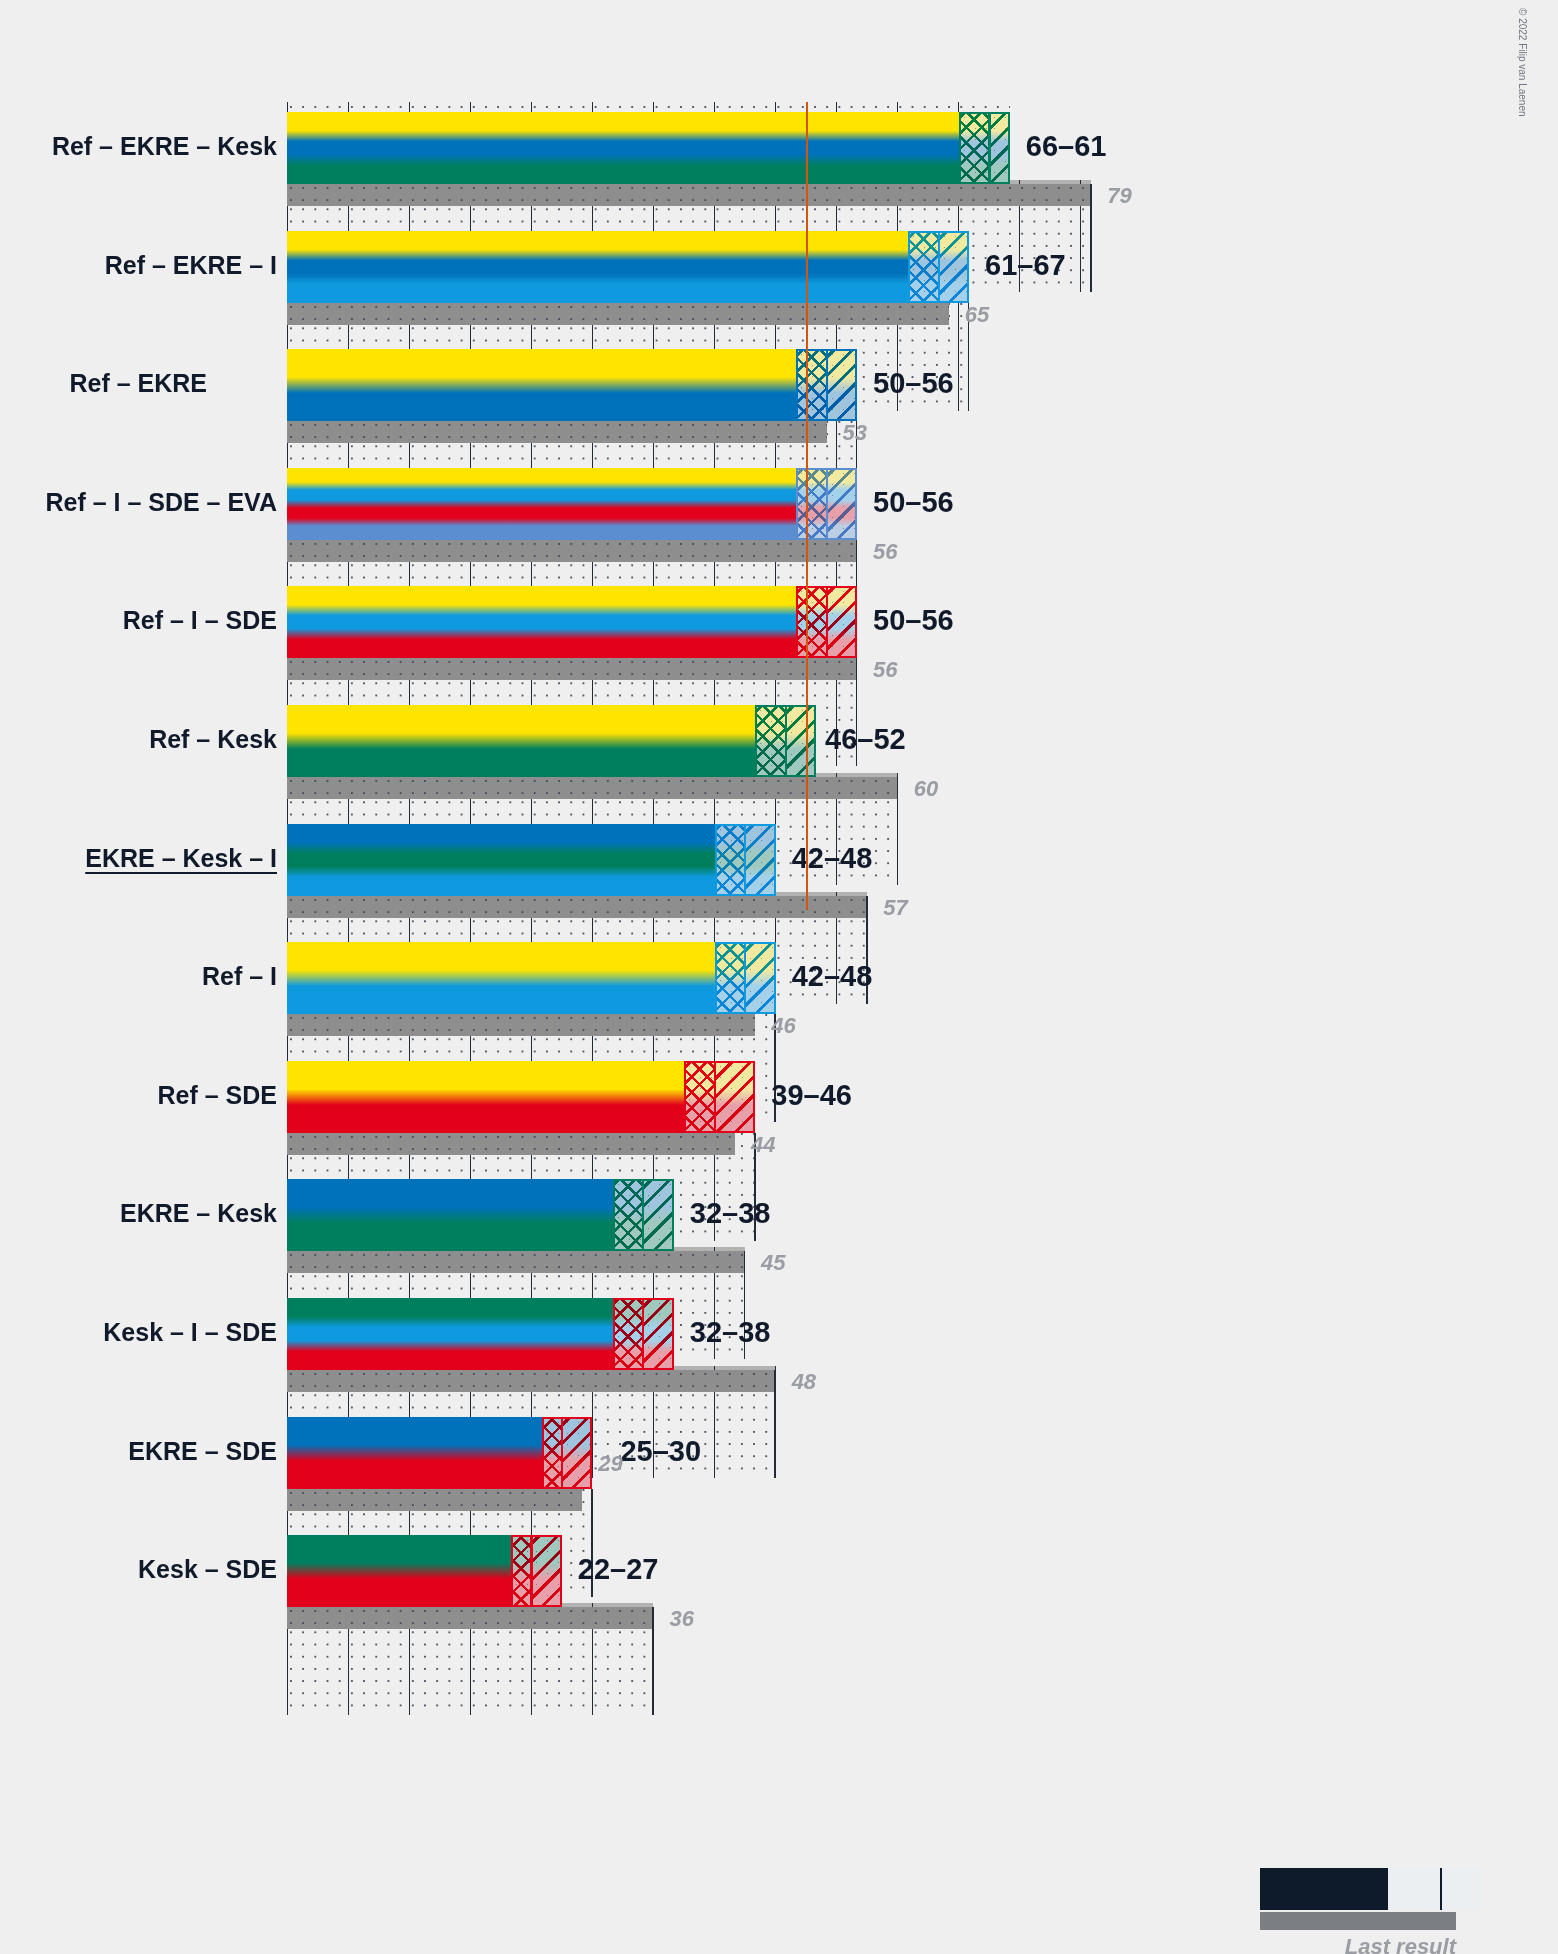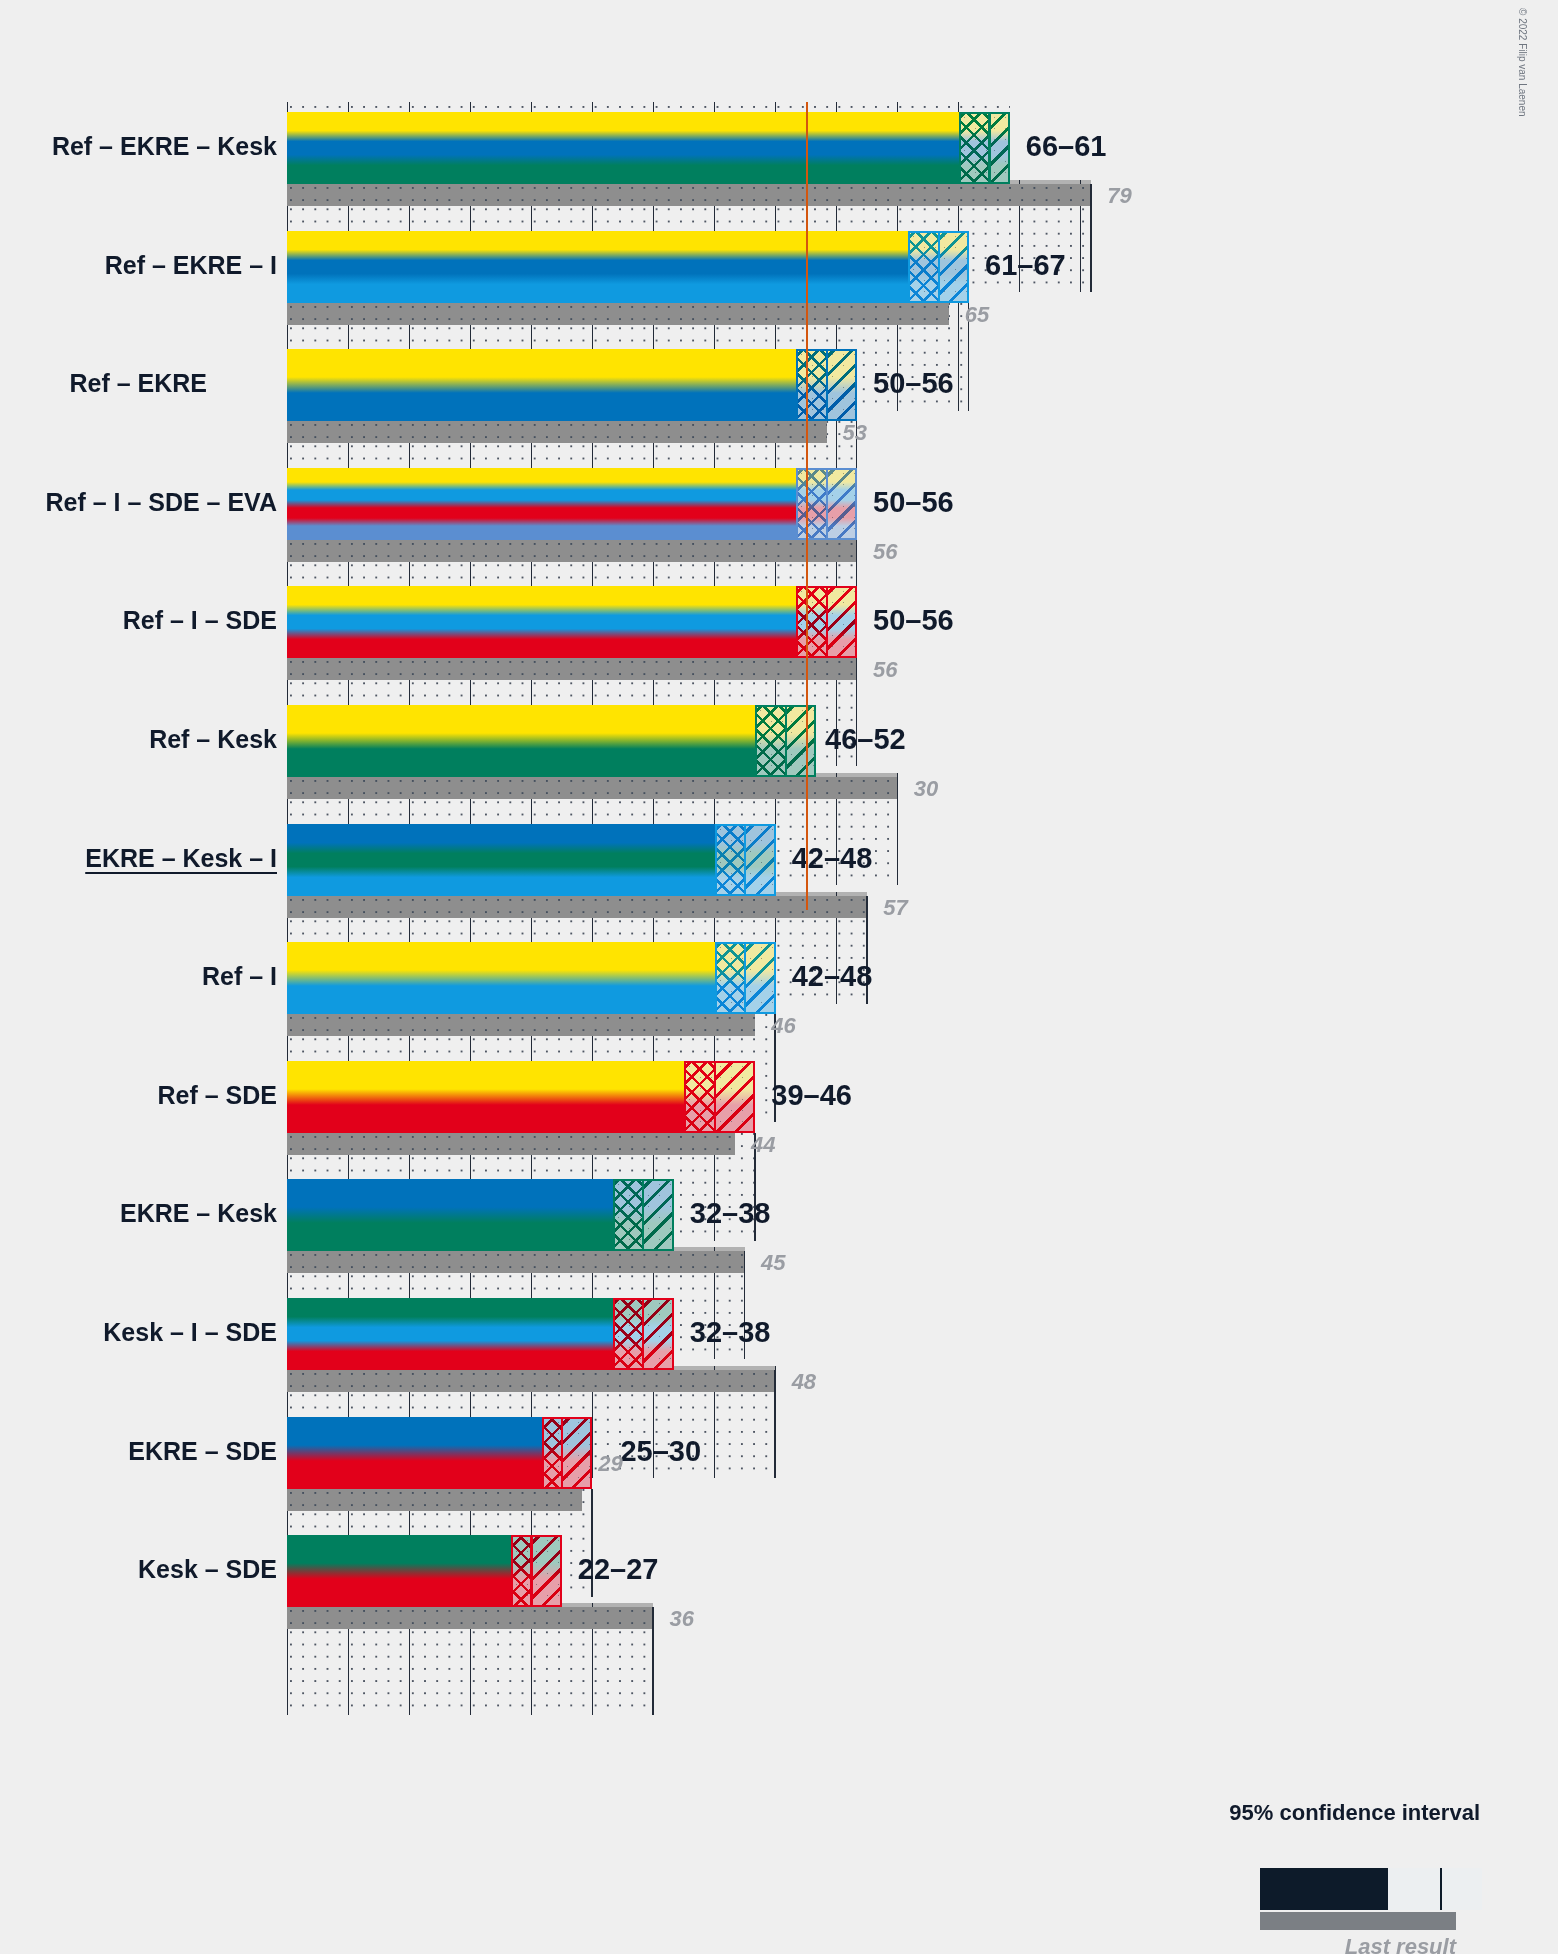--- a/index.html
+++ b/index.html
@@ -225,21 +225,21 @@
         <div style="position: absolute; top: 0px; height: 100%; left: 498.82px; width: 30.54px; background-color: rgb(241, 242, 243); background-image: repeating-linear-gradient(-45deg, rgb(0, 127, 94) 0px, rgb(0, 127, 94) 3px, transparent 3px, transparent 13px), radial-gradient(circle, rgb(154, 160, 168) 0.9px, transparent 1px); background-size: auto, 11px 11px;"></div>
         <div style="position: absolute; top: 0px; height: 100%; left: 468.28px; width: 61.08px; background: linear-gradient(rgb(255, 228, 0) 11%, rgb(255, 228, 0) 39%, rgb(0, 127, 94) 61%, rgb(0, 127, 94) 89%); mix-blend-mode: multiply; opacity: 0.34; pointer-events: none;"></div>
         <div class="medianline" style="left: 497.82px; background: rgb(0, 127, 94);"></div>
         <div class="bar-outline" style="position: absolute; top: 0px; height: 100%; left: 468.28px; width: 61.08px; border: 2.2px solid rgb(0, 127, 94); box-sizing: border-box;"></div>
       </div>
       <div class="lastbar" style="top: 673px; width: 610.8px; height: 22px;">
         <div class="dots"></div>
       </div>
       <div style="position: absolute; left: 609.6px; top: 673px; width: 1.6px; height: 108px; background: rgb(35, 43, 56);"></div>
       <div class="range" style="left: 538px; top: 621px;">46–52</div>
-      <div class="lastval" style="left: 626.8px; top: 674px;">30</div>
+      <div class="lastval" style="left: 626.8px; top: 674px;">60</div>
       <div class="rowlabel" style="top: 623px; right: 1281px;">Ref – Kesk</div>
       <div class="row" style="top: 787.6px; height: 112px; width: 580.26px; overflow: hidden;">
         <div class="grid"></div>
         <div class="grid-shade" style="width: 580.26px; height: 22px;"></div>
         <div class="gridlines"></div>
       </div>
       <div class="row bar" style="top: 719.6px; height: 72px; width: 488.64px;">
         <div class="bar-fill" style="background: linear-gradient(rgb(0, 114, 187) 7.3%, rgb(0, 114, 187) 26%, rgb(0, 127, 94) 40.7%, rgb(0, 127, 94) 59.3%, rgb(15, 154, 224) 74%, rgb(15, 154, 224) 92.7%);"></div>
         <div style="position: absolute; top: 0px; height: 100%; left: 427.56px; width: 30.54px; background-color: rgb(241, 242, 243); background-image: repeating-linear-gradient(45deg, rgb(15, 154, 224) 0px, rgb(15, 154, 224) 2.6px, transparent 2.6px, transparent 11px), repeating-linear-gradient(-45deg, rgb(15, 154, 224) 0px, rgb(15, 154, 224) 2.6px, transparent 2.6px, transparent 11px), radial-gradient(circle, rgb(154, 160, 168) 0.9px, transparent 1px); background-size: auto, auto, 11px 11px;"></div>
         <div style="position: absolute; top: 0px; height: 100%; left: 458.1px; width: 30.54px; background-color: rgb(241, 242, 243); background-image: repeating-linear-gradient(-45deg, rgb(15, 154, 224) 0px, rgb(15, 154, 224) 3px, transparent 3px, transparent 13px), radial-gradient(circle, rgb(154, 160, 168) 0.9px, transparent 1px); background-size: auto, 11px 11px;"></div>
@@ -375,21 +375,20 @@
       <div class="lastval" style="left: 382.48px; top: 1504.2px;">36</div>
       <div class="rowlabel" style="top: 1453.2px; right: 1281px;">Kesk – SDE</div>
       <div style="position: absolute; left: 0px; top: -2px; height: 10px; width: 722.78px; overflow: hidden;">
         <div class="grid"></div>
         <div class="gridlines"></div>
       </div>
       <div class="majority" style="left: 519.18px; top: -2px; height: 807.6px; background: rgb(212, 86, 14);"></div>
     </div>
 
   <div id="legend">
-    <div class="legend-text">95% confidence interval</div>
     <div id="legend-bar">
       <div id="legend-cross"></div>
       <div id="legend-diag"></div>
     </div>
     <div id="legend-lastbar"></div>
     <div id="legend-last-label">Last result</div>
   </div>
 
 </div>
 

